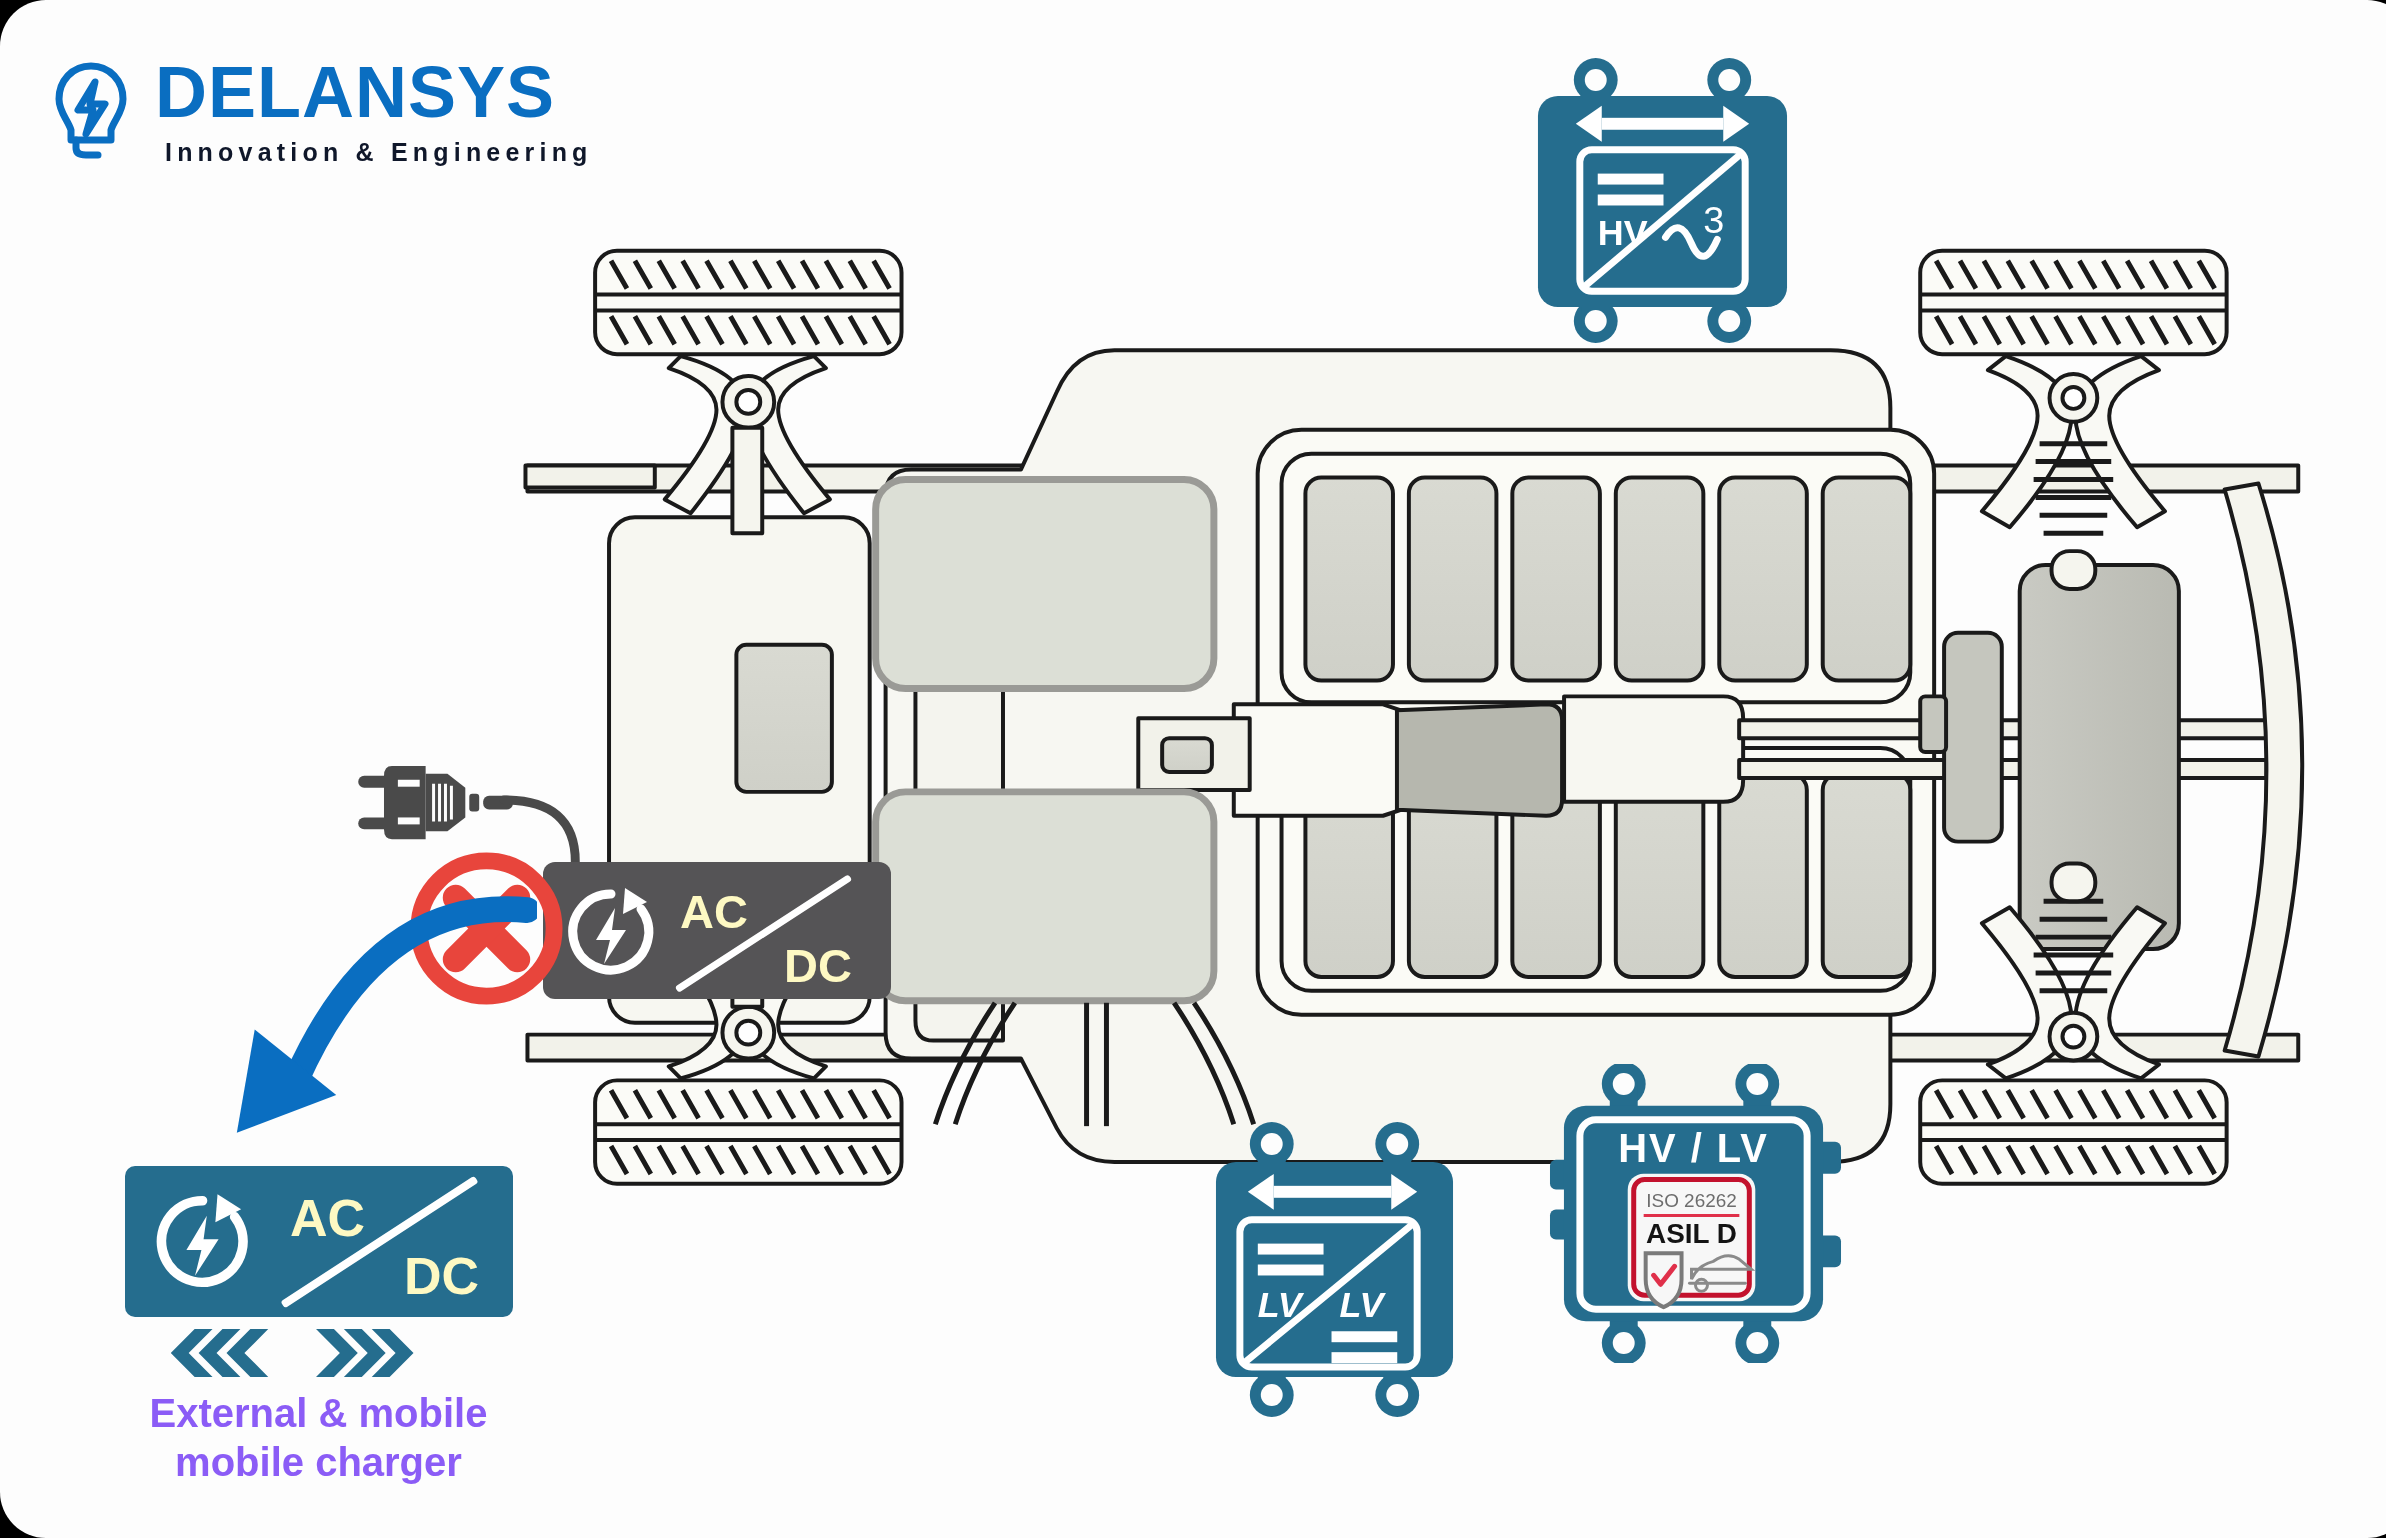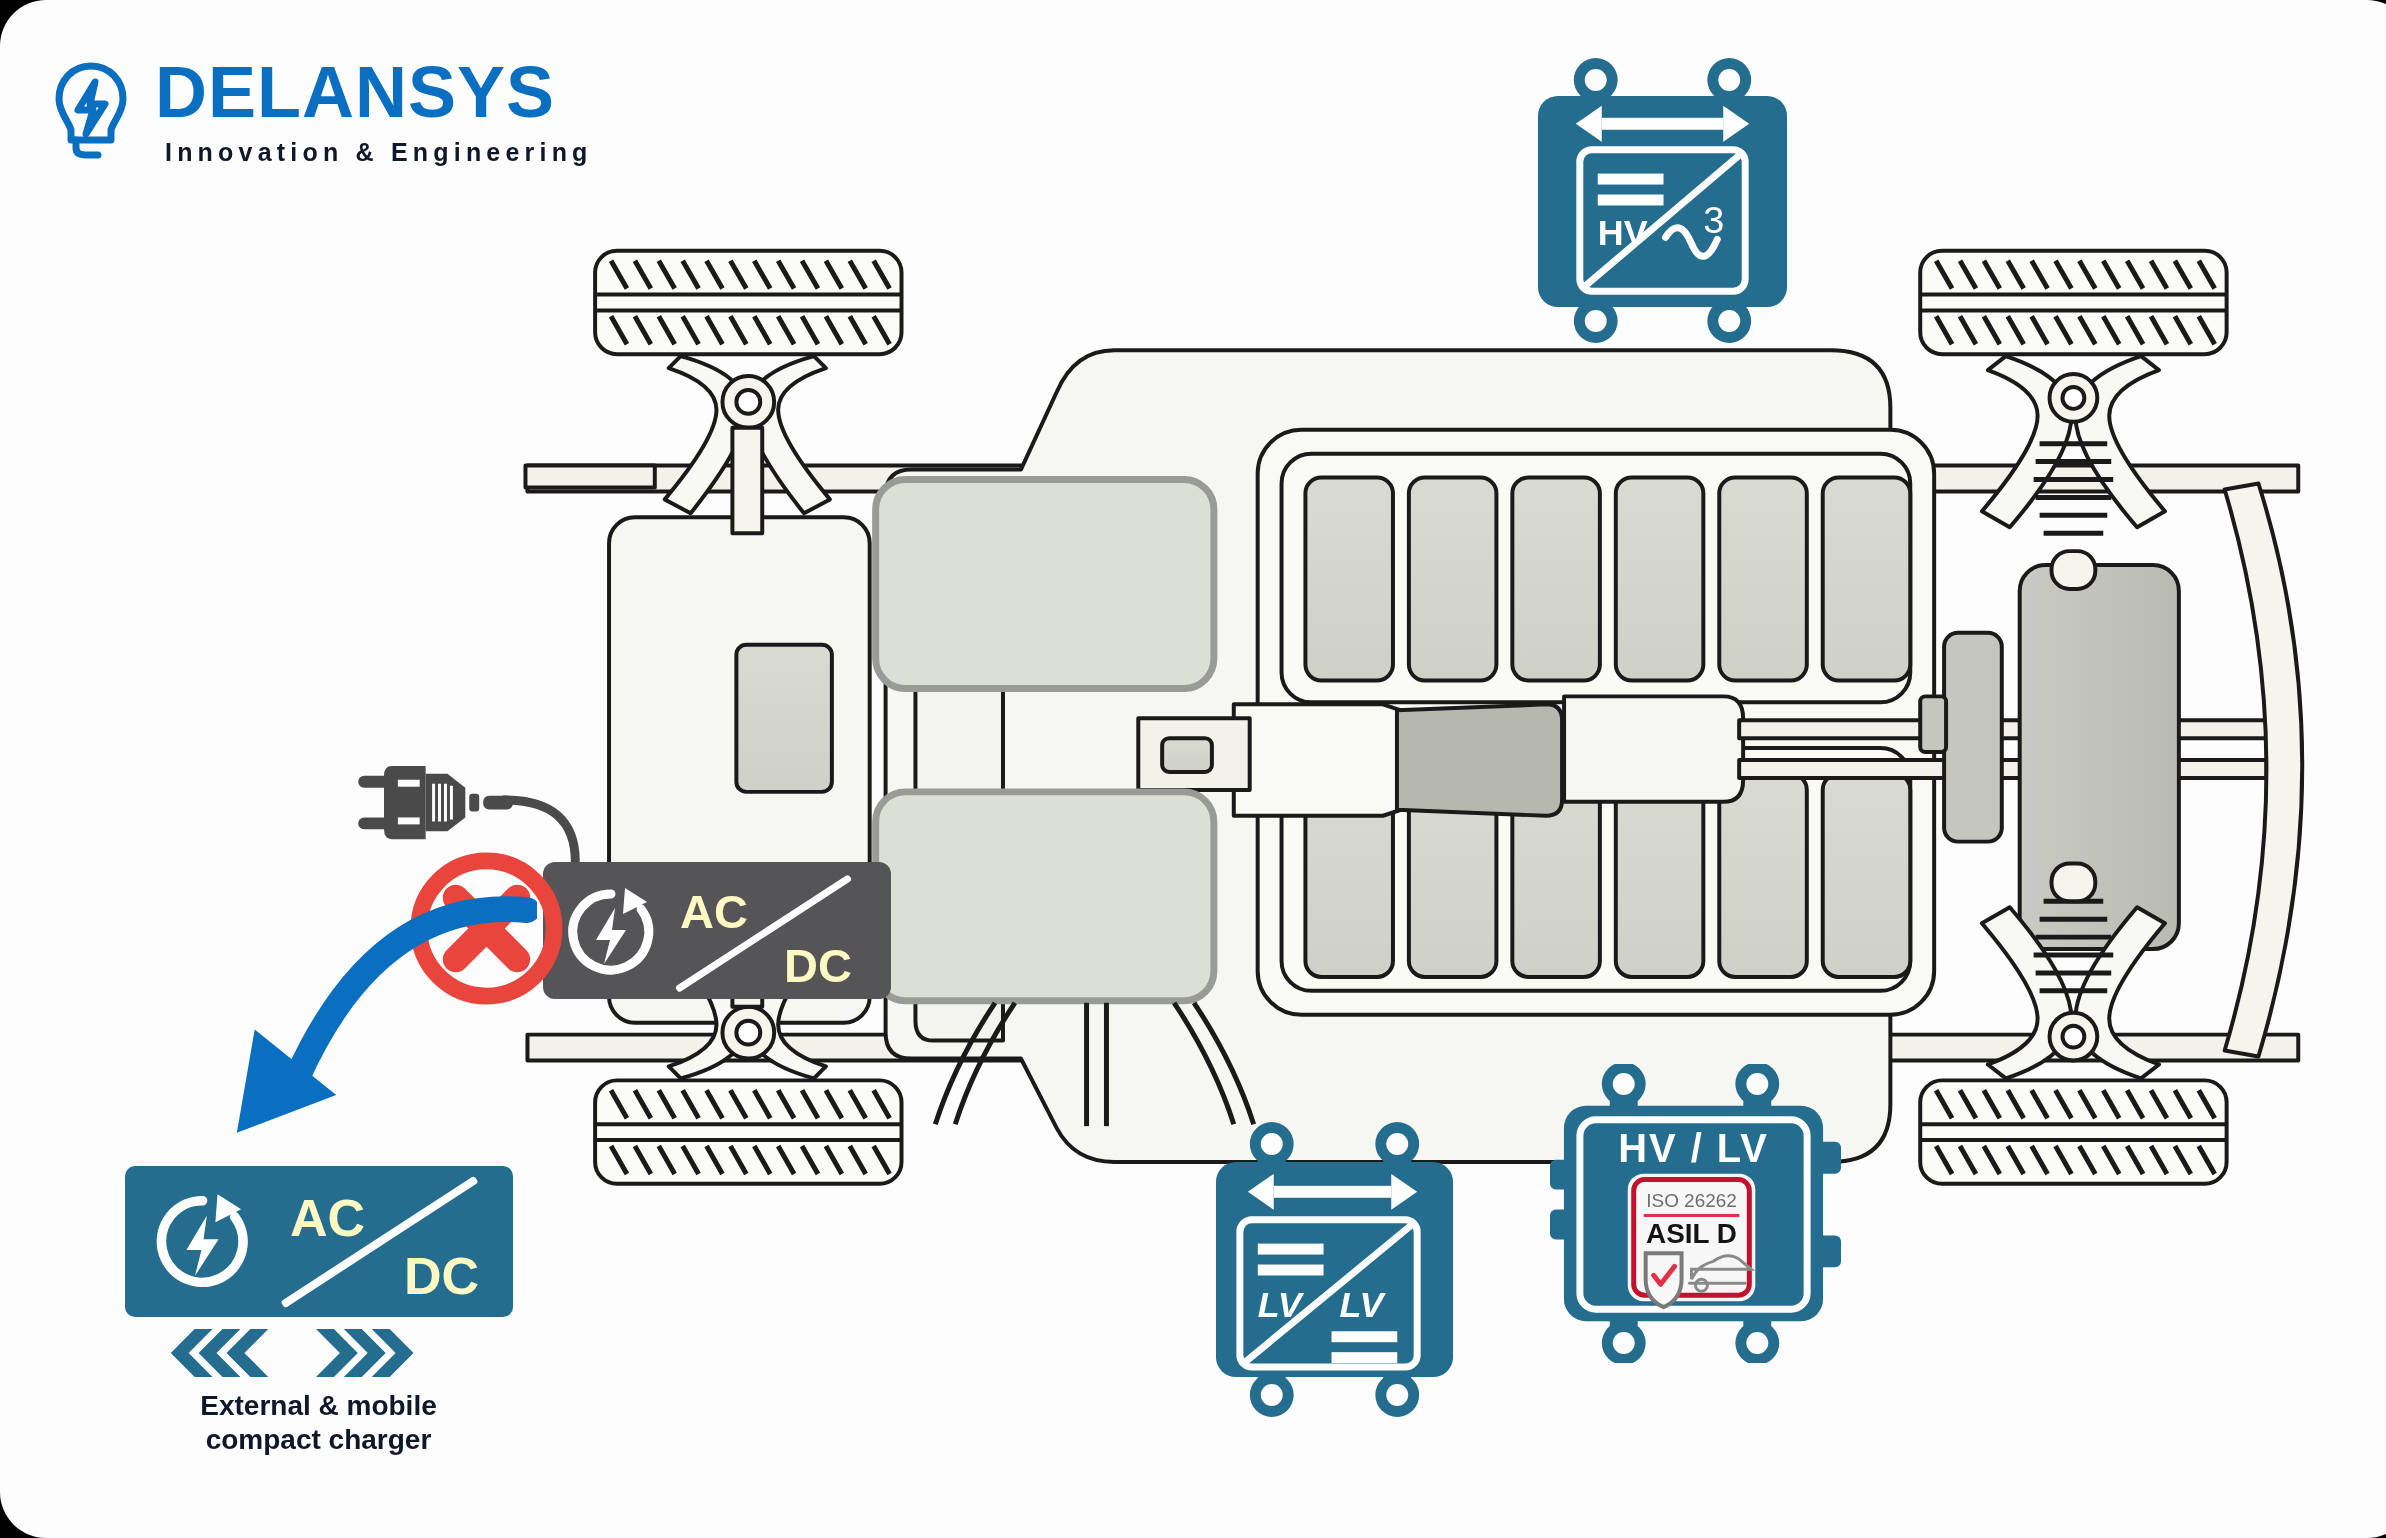--- a/index.html
+++ b/index.html
@@ -12,22 +12,22 @@
   #logo-word{position:absolute;left:107px;top:4px;font-size:72px;font-weight:bold;color:#0a6ec1;letter-spacing:1px;line-height:1;}
   #logo-tag{position:absolute;left:117px;top:88px;font-size:25px;font-weight:bold;color:#0f172a;letter-spacing:5.2px;line-height:1;}
 
   
   .mod{position:absolute;}
   .mod svg{display:block;}
 
   
   #charger-box{position:absolute;left:125px;top:1166px;width:388px;height:151px;background:#256d8e;border-radius:10px;}
   #charger-chevrons{position:absolute;left:125px;top:1329px;width:388px;height:48px;}
-  #charger-label{position:absolute;left:60px;top:1389px;width:517px;text-align:center;color:#0f172a;
-      font-size:28px;font-weight:bold;line-height:1.22;}
+  #charger-label{position:absolute;left:60px;top:1389px;width:517px;text-align:center;color:#8b5cf6;
+      font-size:40px;font-weight:bold;line-height:1.22;}
 
   
   #obc-box{position:absolute;left:543px;top:862px;width:348px;height:137px;background:#555456;border-radius:12px;}
 
   .acdc-txt{position:absolute;font-weight:bold;color:#fef9c3;}
   .diag{position:absolute;background:#fff;border-radius:3px;}
 </style>
 </head>
 <body>
 
@@ -383,17 +383,17 @@
       <path d="M98 0 L74 24 L98 48 L116 48 L92 24 L116 0 Z"></path>
       <path d="M126 0 L102 24 L126 48 L144 48 L120 24 L144 0 Z"></path>
       <path d="M210 0 L234 24 L210 48 L192 48 L216 24 L192 0 Z"></path>
       <path d="M238 0 L262 24 L238 48 L220 48 L244 24 L220 0 Z"></path>
       <path d="M266 0 L290 24 L266 48 L248 48 L272 24 L248 0 Z"></path>
     </g>
   </svg>
 
   <div id="charger-label">
     <div>External &amp; mobile</div>
-    <div>compact charger</div>
+    <div>mobile charger</div>
   </div>
 
 </div>
 
 
 </body></html>

